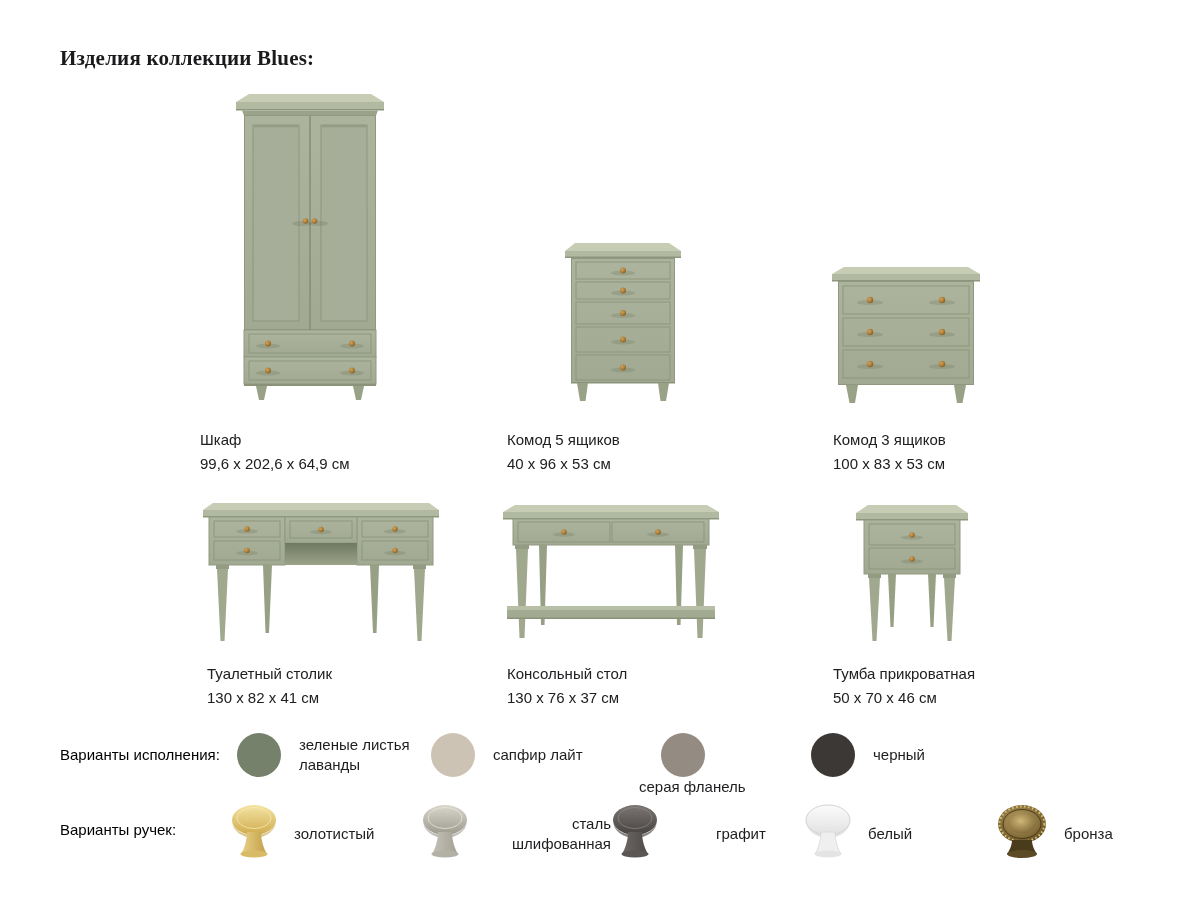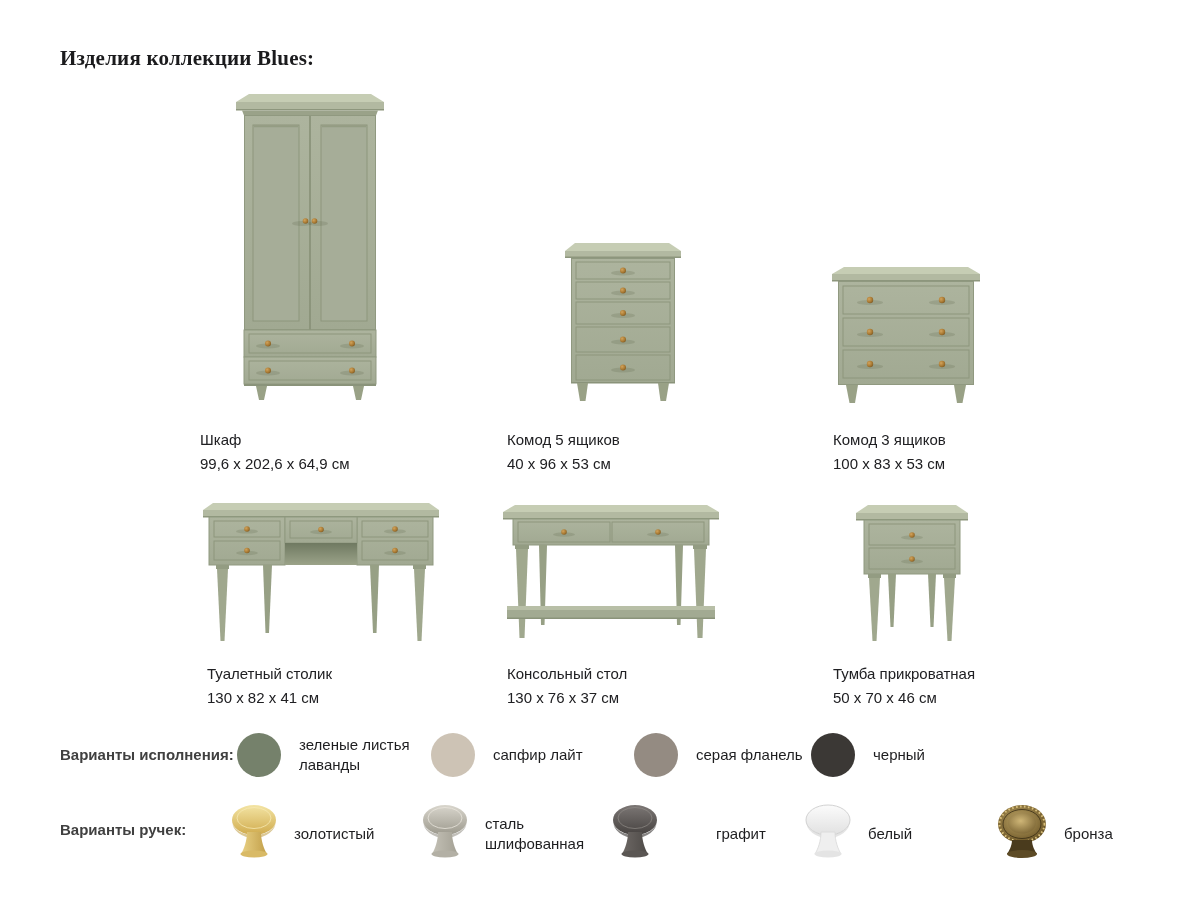--- a/index.html
+++ b/index.html
@@ -8,21 +8,21 @@
     font-family:"Liberation Sans",sans-serif;color:#1e1e20;overflow:hidden;
   }
   .page-title{
     position:absolute;left:60px;top:46px;font-size:21px;font-weight:700;
     letter-spacing:.2px;color:#1b1b1d;font-family:Liberation Serif, serif;
   }
   .figure{position:absolute;}
   .product-label{position:absolute;font-size:15px;line-height:1.6;color:#202023;}
   .product-label .pname{display:block;}
   .product-label .pdims{display:block;}
-  .section-label{position:absolute;font-size:15px;font-weight:700;color:#404040;}
+  .section-label{position:absolute;font-size:15px;font-weight:400;color:#000000;}
   .finish-option{position:absolute;display:flex;align-items:center;}
   .finish-swatch{width:44px;height:44px;border-radius:50%;flex:0 0 auto;}
   .finish-name{margin-left:18px;font-size:15px;line-height:1.35;max-width:126px;}
   .handle-option{position:absolute;display:flex;align-items:center;}
   .handle-img{flex:0 0 auto;}
   .handle-name{margin-left:16px;font-size:15px;line-height:1.35;max-width:126px;}
 </style>
 </head>
 <body>
 
@@ -300,21 +300,21 @@
   <div class="section-label" style="left:60px;top:746px;">Варианты исполнения:</div>
 
   <div class="finish-option" style="left:237px;top:733px;">
     <div class="finish-swatch" style="background-color: rgb(117, 129, 107);"></div>
     <div class="finish-name">зеленые листья лаванды</div>
   </div>
   <div class="finish-option" style="left:431px;top:733px;">
     <div class="finish-swatch" style="background-color: rgb(205, 195, 181);"></div>
     <div class="finish-name">сапфир лайт</div>
   </div>
-  <div class="finish-option" style="left:634px;top:733px;">
+  <div class="finish-option" style="left:621px;top:733px;flex-direction:column;">
     <div class="finish-swatch" style="background-color: rgb(148, 139, 130);"></div>
     <div class="finish-name">серая фланель</div>
   </div>
   <div class="finish-option" style="left:811px;top:733px;">
     <div class="finish-swatch" style="background-color: rgb(59, 56, 53);"></div>
     <div class="finish-name">черный</div>
   </div>
 
   <div class="section-label" style="left:60px;top:821px;">Варианты ручек:</div>
 
@@ -324,21 +324,21 @@
         <ellipse cx="24" cy="17" rx="22" ry="15" fill="url(#gGold)"></ellipse>
         <ellipse cx="24" cy="15" rx="17" ry="10.5" fill="none" stroke="#f6e9b2" stroke-width="1" opacity="0.8"></ellipse>
         <path d="M2,18 A22,14 0 0 0 46,18 A22,17 0 0 1 2,18 Z" fill="#bd9a3f" opacity="0.55"></path>
         <path d="M17,29 C17,38 14,46 11,51 L37,51 C34,46 31,38 31,29 Z" fill="url(#gGoldStem)"></path>
         <ellipse cx="24" cy="51" rx="13.5" ry="3.5" fill="#d9ba66"></ellipse>
       </svg>
     </span>
     <span class="handle-name">золотистый</span>
   </div>
 
-  <div class="handle-option" style="left:421px;top:803px;">
+  <div class="handle-option" style="left:421px;top:803px;text-align:right;">
     <span class="handle-img">
       <svg viewBox="0 0 48 58" width="48" height="58">
         <ellipse cx="24" cy="17" rx="22" ry="15" fill="url(#gSteel)"></ellipse>
         <ellipse cx="24" cy="15" rx="17" ry="10.5" fill="none" stroke="#e8e5dc" stroke-width="1" opacity="0.8"></ellipse>
         <path d="M2,18 A22,14 0 0 0 46,18 A22,17 0 0 1 2,18 Z" fill="#8e8b80" opacity="0.55"></path>
         <path d="M17,29 C17,38 14,46 11,51 L37,51 C34,46 31,38 31,29 Z" fill="url(#gSteelStem)"></path>
         <ellipse cx="24" cy="51" rx="13.5" ry="3.5" fill="#b3b0a5"></ellipse>
       </svg>
     </span>
     <span class="handle-name">сталь шлифованная</span>

